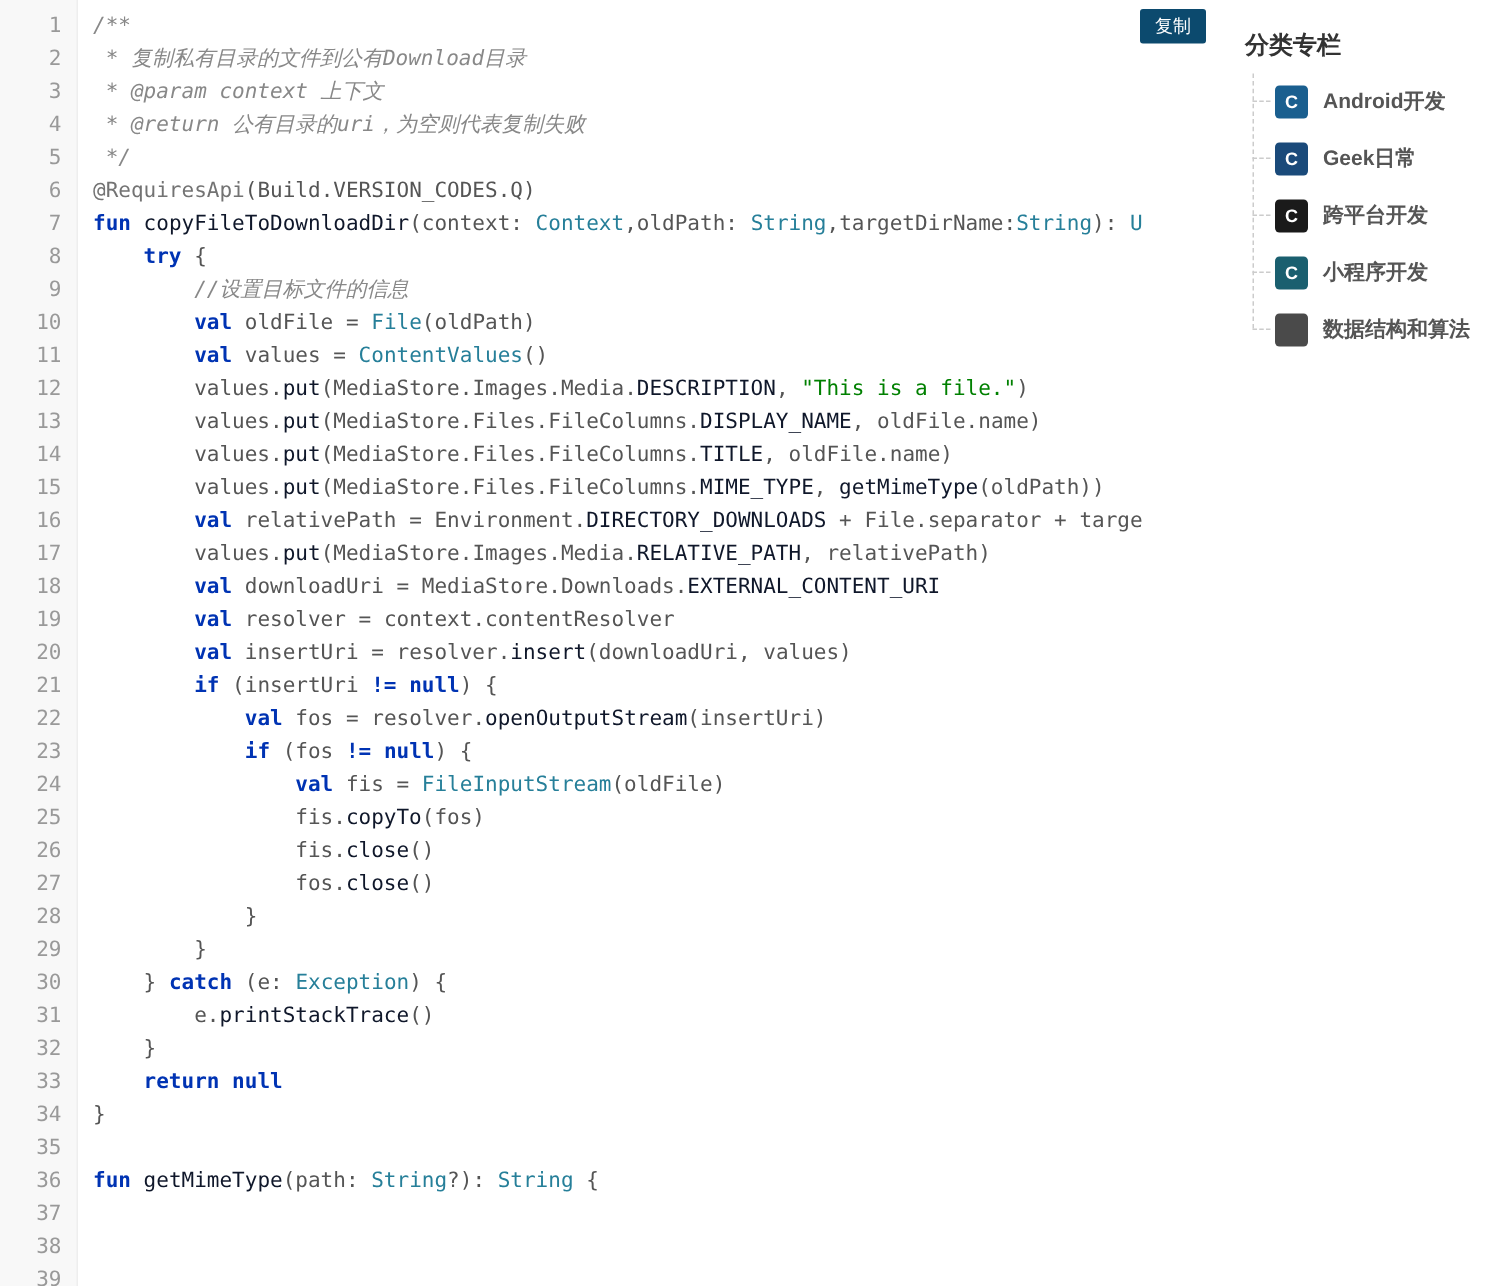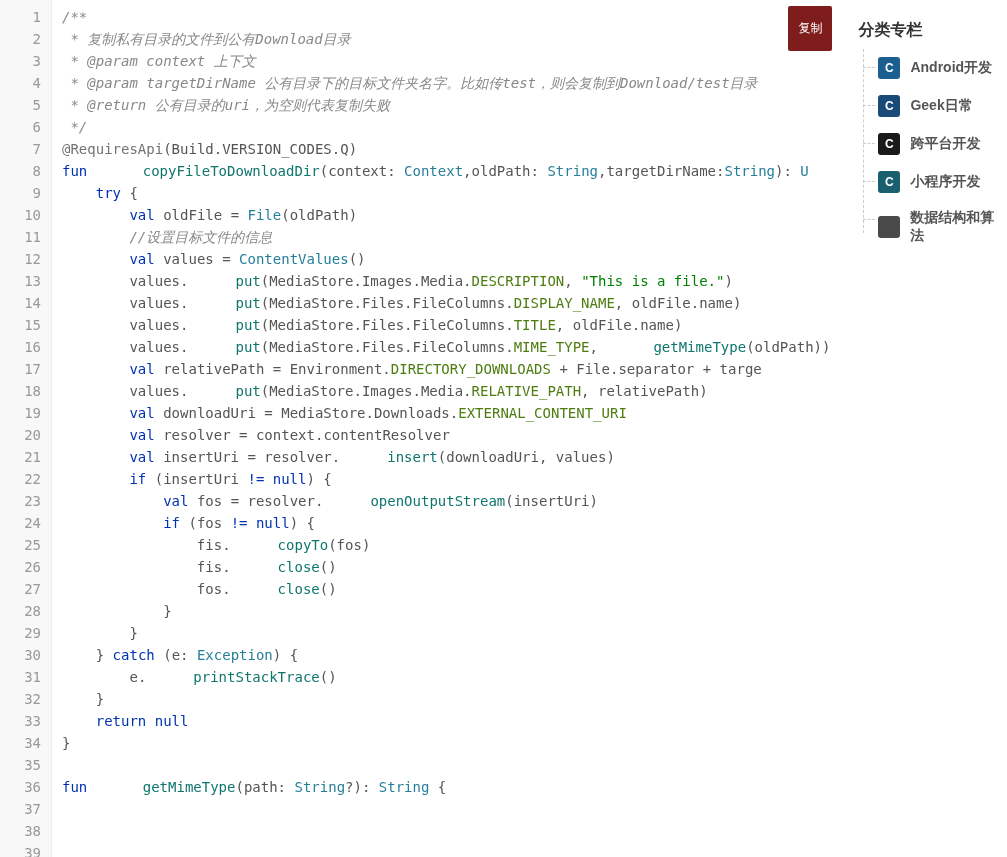--- a/index.html
+++ b/index.html
@@ -3,39 +3,39 @@
   <meta charset="utf-8">
   <style>
     * { margin: 0; padding: 0; box-sizing: border-box; }
     body { font-family: -apple-system, BlinkMacSystemFont, "Segoe UI", sans-serif; background: #fff; display: flex; width: 1007px; }
     .code-container { flex: 1; background: #fff; position: relative; padding-left: 0; }
     .code-area { display: flex; background: #fff; }
     .gutter { background: #f8f8f8; padding: 6px 10px 6px 6px; text-align: right; color: #999; font-family: Consolas, Monaco, monospace; font-size: 14px; line-height: 22px; user-select: none; min-width: 52px; border-right: 1px solid #eee; }
     .gutter div { height: 22px; }
     .code-lines { flex: 1; padding: 6px 10px; font-family: Consolas, Monaco, monospace; font-size: 14px; line-height: 22px; overflow: hidden; }
     .line { height: 22px; white-space: pre; color: #555; }
-    .copy-btn { position: absolute; top: 6px; right: 8px; background: #7f1d1d; color: #fff; border: none; padding: 14px 10px; font-size: 12px; border-radius: 2px; cursor: pointer; }
+    .copy-btn { position: absolute; top: 6px; right: 8px; background: #0c4a6e; color: #fff; border: none; padding: 3px 10px; font-size: 12px; border-radius: 2px; cursor: pointer; }
     .sidebar { width: 195px; background: #fff; padding: 20px 0 20px 18px; }
     .sidebar-title { font-size: 16px; font-weight: bold; color: #333; margin-bottom: 8px; }
     .category-list { list-style: none; position: relative; }
     .category-list::before { content: ''; position: absolute; left: 5px; top: 0; bottom: 20px; border-left: 1px dashed #ccc; }
     .category-item { display: flex; align-items: center; padding: 8px 0; position: relative; padding-left: 20px; }
     .category-item::before { content: ''; position: absolute; left: 5px; top: 18px; width: 12px; border-top: 1px dashed #ccc; }
     .cat-icon { width: 22px; height: 22px; border-radius: 3px; margin-right: 10px; display: flex; align-items: center; justify-content: center; font-size: 12px; color: #fff; font-weight: bold; }
     .cat-label { font-size: 14px; color: #555; font-weight: bold; }
     .c-comment { color: #888; font-style: italic; }
     .c-anno { color: #737373; }
-    .c-kw { color: #0033b3; font-weight: normal; }
-    .c-fn { color: #0f766e; margin-left: 47px; }
+    .c-kw { color: #0033b3; font-weight: bold; }
+    .c-fn { color: #0f172a; }
     .c-type { color: #267f99; }
     .c-str { color: #008000; }
     .c-id { color: #555; }
     .c-dot { color: #555; }
     .c-paren { color: #555; }
-    .c-prop { color: #4d7c0f; }
+    .c-prop { color: #0f172a; }
   </style>
 </head>
 <body>
 
 <div class="code-container">
   <button class="copy-btn">复制</button>
   <div class="code-area">
     <div class="gutter" id="gutter">
         <div>1</div>
         <div>2</div>
@@ -74,41 +74,41 @@
         <div>35</div>
         <div>36</div>
         <div>37</div>
         <div>38</div>
         <div>39</div>
       </div>
     <div class="code-lines">
       <div class="line"><span class="c-comment">/**</span></div>
       <div class="line"><span class="c-comment"> * 复制私有目录的文件到公有Download目录</span></div>
       <div class="line"><span class="c-comment"> * @param context 上下文</span></div>
-      <div class="line"><span class="c-comment"> * @param targetDirName 公有目录下的目标文件夹名字。比如传test，则会复制到Download/test目录</span></div>
       <div class="line"><span class="c-comment"> * @return 公有目录的uri，为空则代表复制失败</span></div>
       <div class="line"><span class="c-comment"> */</span></div>
       <div class="line"><span class="c-anno">@RequiresApi</span><span class="c-paren">(</span><span class="c-id">Build</span><span class="c-dot">.</span><span class="c-id">VERSION_CODES</span><span class="c-dot">.</span><span class="c-id">Q</span><span class="c-paren">)</span></div>
       <div class="line"><span class="c-kw">fun</span> <span class="c-fn">copyFileToDownloadDir</span><span class="c-paren">(</span><span class="c-id">context</span><span class="c-paren">:</span> <span class="c-type">Context</span><span class="c-paren">,</span><span class="c-id">oldPath</span><span class="c-paren">:</span> <span class="c-type">String</span><span class="c-paren">,</span><span class="c-id">targetDirName</span><span class="c-paren">:</span><span class="c-type">String</span><span class="c-paren">):</span> <span class="c-type">U</span></div>
       <div class="line">    <span class="c-kw">try</span> <span class="c-paren">{</span></div>
+      <div class="line">        <span class="c-comment">//设置目标文件的信息</span></div>
       <div class="line">        <span class="c-kw">val</span> <span class="c-id">oldFile</span> <span class="c-paren">=</span> <span class="c-type">File</span><span class="c-paren">(</span><span class="c-id">oldPath</span><span class="c-paren">)</span></div>
-      <div class="line">        <span class="c-comment">//设置目标文件的信息</span></div>
       <div class="line">        <span class="c-kw">val</span> <span class="c-id">values</span> <span class="c-paren">=</span> <span class="c-type">ContentValues</span><span class="c-paren">()</span></div>
       <div class="line">        <span class="c-id">values</span><span class="c-dot">.</span><span class="c-fn">put</span><span class="c-paren">(</span><span class="c-id">MediaStore</span><span class="c-dot">.</span><span class="c-id">Images</span><span class="c-dot">.</span><span class="c-id">Media</span><span class="c-dot">.</span><span class="c-prop">DESCRIPTION</span><span class="c-paren">,</span> <span class="c-str">"This is a file."</span><span class="c-paren">)</span></div>
       <div class="line">        <span class="c-id">values</span><span class="c-dot">.</span><span class="c-fn">put</span><span class="c-paren">(</span><span class="c-id">MediaStore</span><span class="c-dot">.</span><span class="c-id">Files</span><span class="c-dot">.</span><span class="c-id">FileColumns</span><span class="c-dot">.</span><span class="c-prop">DISPLAY_NAME</span><span class="c-paren">,</span> <span class="c-id">oldFile</span><span class="c-dot">.</span><span class="c-id">name</span><span class="c-paren">)</span></div>
       <div class="line">        <span class="c-id">values</span><span class="c-dot">.</span><span class="c-fn">put</span><span class="c-paren">(</span><span class="c-id">MediaStore</span><span class="c-dot">.</span><span class="c-id">Files</span><span class="c-dot">.</span><span class="c-id">FileColumns</span><span class="c-dot">.</span><span class="c-prop">TITLE</span><span class="c-paren">,</span> <span class="c-id">oldFile</span><span class="c-dot">.</span><span class="c-id">name</span><span class="c-paren">)</span></div>
       <div class="line">        <span class="c-id">values</span><span class="c-dot">.</span><span class="c-fn">put</span><span class="c-paren">(</span><span class="c-id">MediaStore</span><span class="c-dot">.</span><span class="c-id">Files</span><span class="c-dot">.</span><span class="c-id">FileColumns</span><span class="c-dot">.</span><span class="c-prop">MIME_TYPE</span><span class="c-paren">,</span> <span class="c-fn">getMimeType</span><span class="c-paren">(</span><span class="c-id">oldPath</span><span class="c-paren">))</span></div>
       <div class="line">        <span class="c-kw">val</span> <span class="c-id">relativePath</span> <span class="c-paren">=</span> <span class="c-id">Environment</span><span class="c-dot">.</span><span class="c-prop">DIRECTORY_DOWNLOADS</span> <span class="c-paren">+</span> <span class="c-id">File</span><span class="c-dot">.</span><span class="c-id">separator</span> <span class="c-paren">+</span> <span class="c-id">targe</span></div>
       <div class="line">        <span class="c-id">values</span><span class="c-dot">.</span><span class="c-fn">put</span><span class="c-paren">(</span><span class="c-id">MediaStore</span><span class="c-dot">.</span><span class="c-id">Images</span><span class="c-dot">.</span><span class="c-id">Media</span><span class="c-dot">.</span><span class="c-prop">RELATIVE_PATH</span><span class="c-paren">,</span> <span class="c-id">relativePath</span><span class="c-paren">)</span></div>
       <div class="line">        <span class="c-kw">val</span> <span class="c-id">downloadUri</span> <span class="c-paren">=</span> <span class="c-id">MediaStore</span><span class="c-dot">.</span><span class="c-id">Downloads</span><span class="c-dot">.</span><span class="c-prop">EXTERNAL_CONTENT_URI</span></div>
       <div class="line">        <span class="c-kw">val</span> <span class="c-id">resolver</span> <span class="c-paren">=</span> <span class="c-id">context</span><span class="c-dot">.</span><span class="c-id">contentResolver</span></div>
       <div class="line">        <span class="c-kw">val</span> <span class="c-id">insertUri</span> <span class="c-paren">=</span> <span class="c-id">resolver</span><span class="c-dot">.</span><span class="c-fn">insert</span><span class="c-paren">(</span><span class="c-id">downloadUri</span><span class="c-paren">,</span> <span class="c-id">values</span><span class="c-paren">)</span></div>
       <div class="line">        <span class="c-kw">if</span> <span class="c-paren">(</span><span class="c-id">insertUri</span> <span class="c-kw">!=</span> <span class="c-kw">null</span><span class="c-paren">) {</span></div>
       <div class="line">            <span class="c-kw">val</span> <span class="c-id">fos</span> <span class="c-paren">=</span> <span class="c-id">resolver</span><span class="c-dot">.</span><span class="c-fn">openOutputStream</span><span class="c-paren">(</span><span class="c-id">insertUri</span><span class="c-paren">)</span></div>
       <div class="line">            <span class="c-kw">if</span> <span class="c-paren">(</span><span class="c-id">fos</span> <span class="c-kw">!=</span> <span class="c-kw">null</span><span class="c-paren">) {</span></div>
+      <div class="line">                <span class="c-kw">val</span> <span class="c-id">fis</span> <span class="c-paren">=</span> <span class="c-type">FileInputStream</span><span class="c-paren">(</span><span class="c-id">oldFile</span><span class="c-paren">)</span></div>
       <div class="line">                <span class="c-id">fis</span><span class="c-dot">.</span><span class="c-fn">copyTo</span><span class="c-paren">(</span><span class="c-id">fos</span><span class="c-paren">)</span></div>
       <div class="line">                <span class="c-id">fis</span><span class="c-dot">.</span><span class="c-fn">close</span><span class="c-paren">()</span></div>
       <div class="line">                <span class="c-id">fos</span><span class="c-dot">.</span><span class="c-fn">close</span><span class="c-paren">()</span></div>
       <div class="line">            <span class="c-paren">}</span></div>
       <div class="line">        <span class="c-paren">}</span></div>
       <div class="line">    <span class="c-paren">}</span> <span class="c-kw">catch</span> <span class="c-paren">(</span><span class="c-id">e</span><span class="c-paren">:</span> <span class="c-type">Exception</span><span class="c-paren">) {</span></div>
       <div class="line">        <span class="c-id">e</span><span class="c-dot">.</span><span class="c-fn">printStackTrace</span><span class="c-paren">()</span></div>
       <div class="line">    <span class="c-paren">}</span></div>
       <div class="line">    <span class="c-kw">return</span> <span class="c-kw">null</span></div>
       <div class="line"><span class="c-paren">}</span></div>

